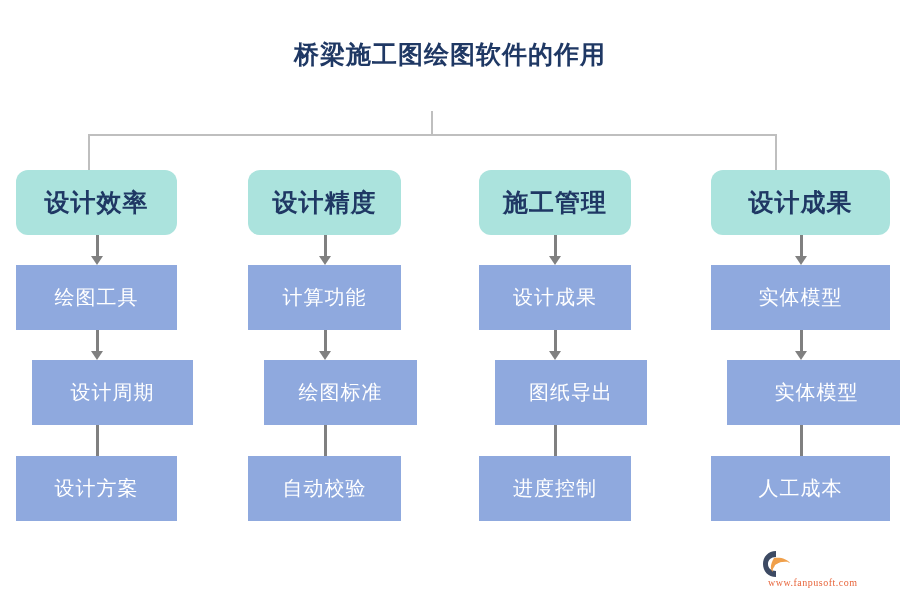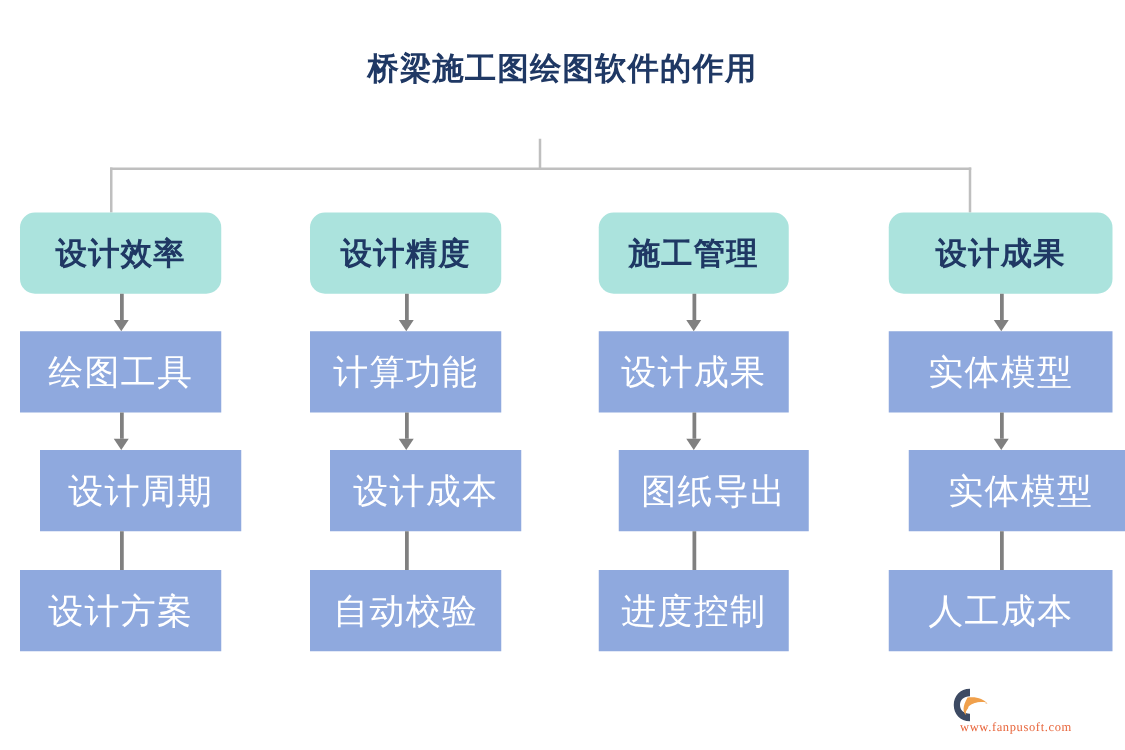--- a/index.html
+++ b/index.html
@@ -91,21 +91,21 @@
     background: #abe3dd;
     color: #1f3864;
     font-size: 25px;
     font-weight: 700;
     letter-spacing: 1px;
     border-radius: 12px;
   }
   .node.leaf {
     background: #8fa9de;
     color: #ffffff;
-    font-size: 28px;
+    font-size: 20px;
     font-weight: 400;
     letter-spacing: 1px;
     height: 65px;
     font-family: Liberation Serif, serif;
   }
   .node.leaf.r0 { top: 95px; }
   .node.leaf.r1 { top: 190px; margin-left: 16px; }
   .node.leaf.r2 { top: 286px; }
 
   
@@ -214,21 +214,21 @@
     <div class="node head">设计精度</div>
     <div class="arrow a0">
         <div class="shaft"></div>
         <div class="headtip"></div>
       </div>
     <div class="node leaf r0">计算功能</div>
     <div class="arrow a1">
         <div class="shaft"></div>
         <div class="headtip"></div>
       </div>
-    <div class="node leaf r1">设计成本</div>
+    <div class="node leaf r1">绘图标准</div>
     <div class="arrow a2">
         <div class="shaft"></div>
         <div class="headtip"></div>
       </div>
     <div class="node leaf r2">自动校验</div>
   </div>
 
   <div class="column col-2">
     <div class="node head">施工管理</div>
     <div class="arrow a0">

